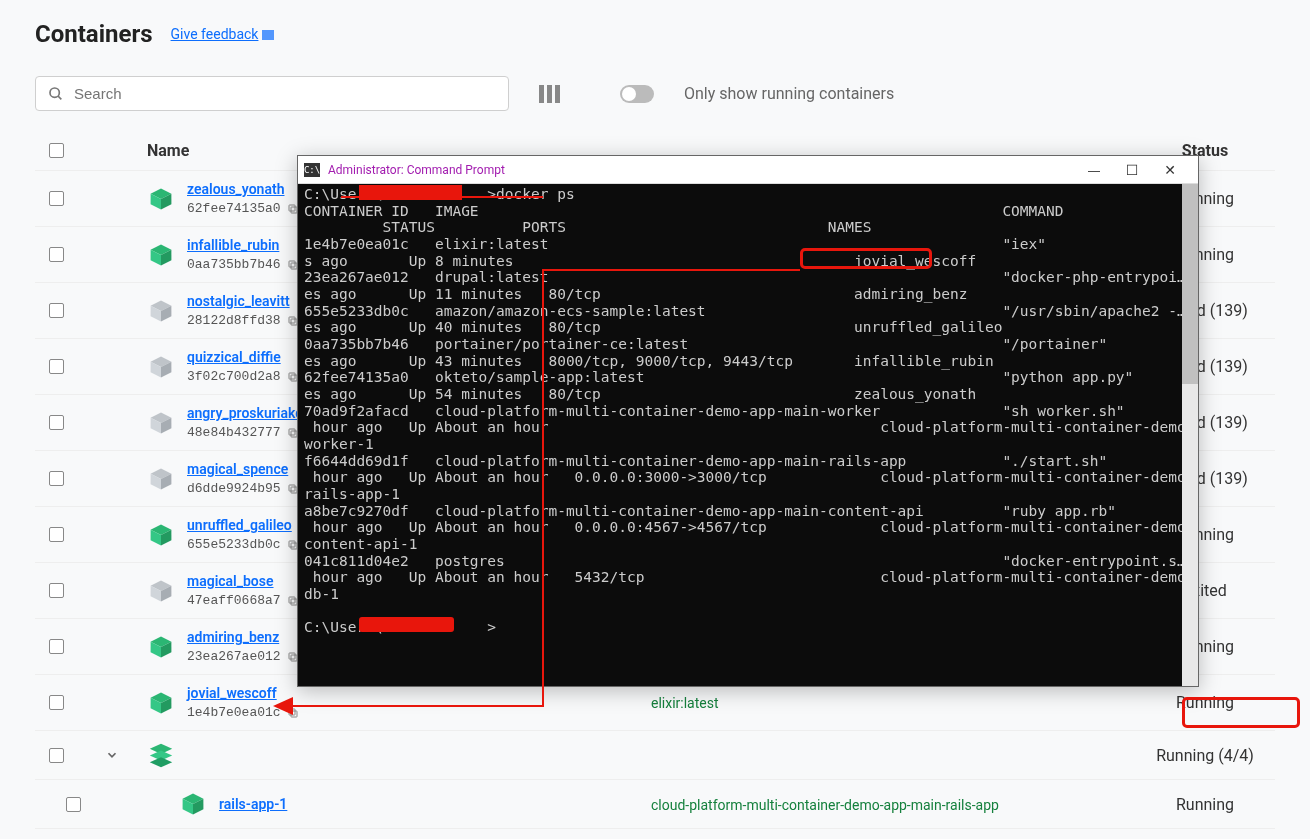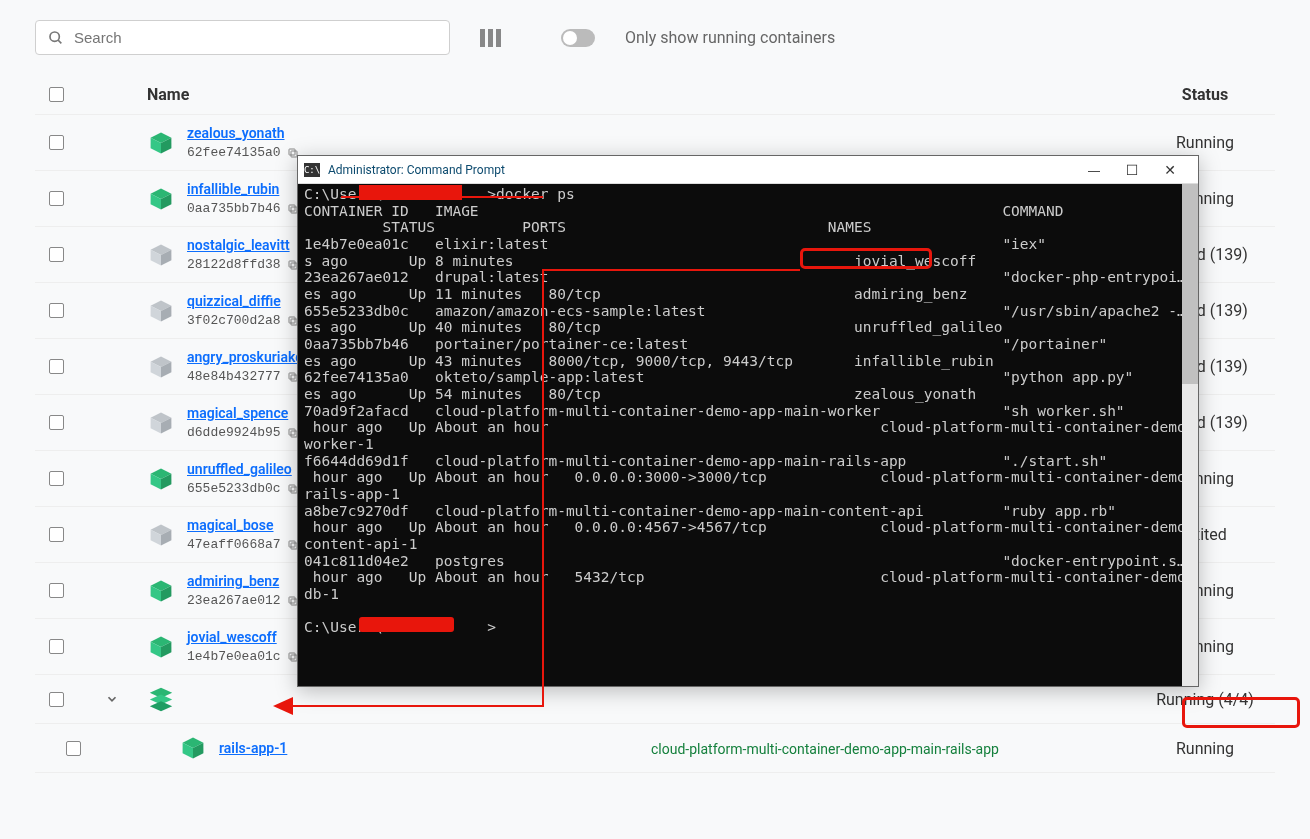--- a/index.html
+++ b/index.html
@@ -3,21 +3,21 @@
 <meta charset="utf-8">
 <style>
 * { box-sizing: border-box; margin: 0; padding: 0; }
 body { font-family: -apple-system, BlinkMacSystemFont, "Segoe UI", Roboto, Arial, sans-serif; background: #f8f9fa; color: #333; width: 1310px; height: 839px; overflow: hidden; position: relative; }
 .main-container { padding: 20px 35px; }
 .header-row { display: flex; align-items: center; margin-bottom: 28px; gap: 18px; }
 .page-title { font-size: 24px; font-weight: 700; color: #222; }
 .feedback-link { color: #0d6efd; text-decoration: underline; font-size: 14px; cursor: pointer; }
 .feedback-icon { display:inline-block; width:12px; height:10px; background:#0d6efd; margin-left:4px; vertical-align:middle; opacity:0.7; }
 .controls-row { display:flex; align-items:center; gap: 30px; margin-bottom: 20px; }
-.search-box { display:flex; align-items:center; border:1px solid #cfcfcf; border-radius:4px; background:#fff; padding: 8px 12px; width: 415px; }
+.search-box { display:flex; align-items:center; border:1px solid #cfcfcf; border-radius:4px; background:#fff; padding: 8px 12px; width: 474px; }
 .search-icon { width:16px; height:16px; margin-right:10px; color:#777; }
 .search-input { border:none; outline:none; font-size:15px; flex:1; background:transparent; color:#666; }
 .columns-btn { display:flex; gap:3px; cursor:pointer; }
 .columns-btn span { width:5px; height:18px; background:#888; }
 .toggle { width:34px; height:18px; background:#bbb; border-radius:9px; position:relative; cursor:pointer; margin-left:30px; }
 .toggle::after { content:''; width:14px; height:14px; background:#fff; border-radius:50%; position:absolute; top:2px; left:2px; }
 .toggle-label { color:#666; font-size:16px; }
 .table { width: 100%; }
 .thead-row, .row { display:flex; align-items:center; padding: 10px 0; border-bottom: 1px solid #eee; gap: 24px; }
 .thead-row { font-weight:700; color:#333; }
@@ -41,40 +41,46 @@
 .copy-icon { width:12px; height:12px; cursor:pointer; color:#888; }
 .expand-chevron { cursor:pointer; color:#666; }
 .image-link { color:#15803d; font-size:14px; cursor:pointer; }
 .stack-name { color:#0d6efd; text-decoration:underline; font-weight:600; font-size:14px; cursor:pointer; }
 .child-row .col-check { padding-left: 30px; }
 
 
 .terminal-window { position:absolute; top:155px; left:297px; width:902px; height:532px; background:#fff; box-shadow:0 4px 20px rgba(0,0,0,0.25); border:1px solid #666; display:flex; flex-direction:column; }
 .titlebar { height:28px; display:flex; align-items:center; padding:0 6px; background:#fff; border-bottom:1px solid #ddd; }
 .titlebar-icon { width:16px; height:14px; background:#333; color:#fff; font-size:9px; display:flex; align-items:center; justify-content:center; margin-right:8px; font-family:monospace; }
-.titlebar-text { font-size:12px; flex:1; color:#0c4a6e; }
+.titlebar-text { font-size:12px; flex:1; color:#a21caf; }
 .titlebar-controls { display:flex; gap:18px; padding-right:12px; }
 .titlebar-controls span { font-family:Arial; font-size:14px; cursor:pointer; width:20px; text-align:center; }
 .min-btn::before { content:'—'; font-size:12px; }
 .max-btn::before { content:'☐'; }
 .close-btn::before { content:'✕'; }
 .terminal-body { flex:1; background:#0c0c0c; color:#ccc; font-family:Consolas,monospace; font-size:14.5px; padding:2px 6px; overflow:hidden; white-space:pre; line-height:1.15; position:relative; }
 .terminal-scrollbar { position:absolute; right:0; top:28px; bottom:0; width:16px; background:#e8e8e8; }
 .terminal-thumb { position:absolute; top:0; width:100%; height:200px; background:#c0c0c0; }
 
 
 .red-box { position:absolute; border:3px solid #e8160c; pointer-events:none; }
 .red-fill { position:absolute; background:#e8160c; pointer-events:none; }
 .red-line { position:absolute; background:#e8160c; pointer-events:none; }
 .red-arrow-head { position:absolute; width:0; height:0; pointer-events:none; }
 </style>
 </head>
 <body>
 
 <div class="main-container">
+  <div class="header-row">
+    <h1 class="page-title">Containers</h1>
+    <span class="feedback-link">
+      <span>Give feedback</span><span class="feedback-icon"></span>
+    </span>
+  </div>
 
   <div class="controls-row">
     <div class="search-box">
       <svg class="search-icon" viewBox="0 0 24 24" fill="none" stroke="currentColor" stroke-width="2.5">
           <circle cx="10" cy="10" r="7"></circle>
           <line x1="20" y1="20" x2="15" y2="15"></line>
         </svg>
       <input class="search-input" placeholder="Search" style="">
     </div>
     <div class="columns-btn">

